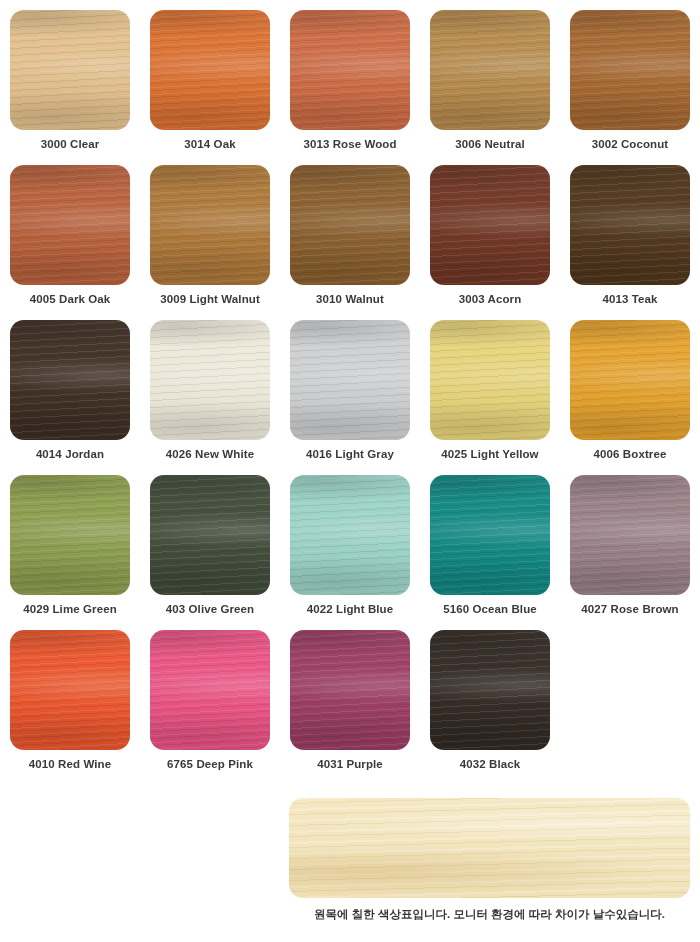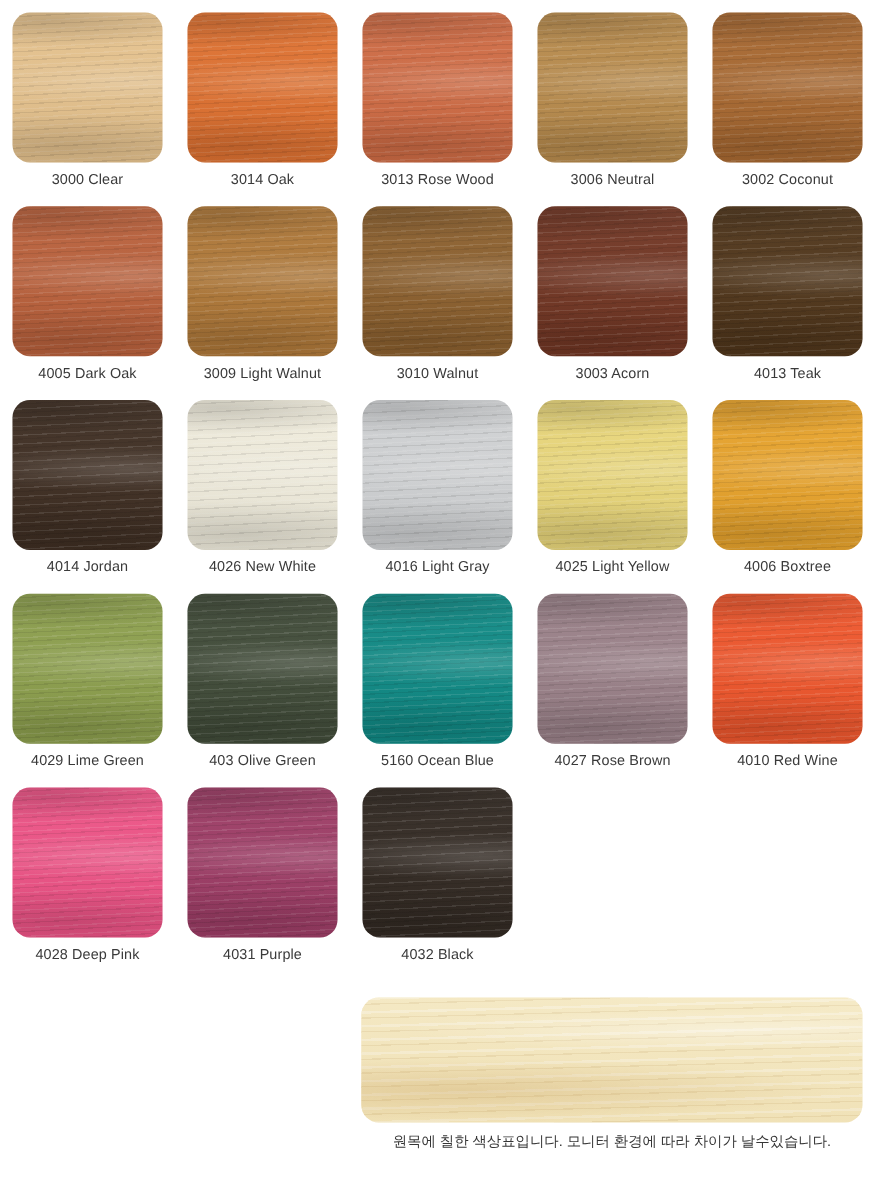--- a/index.html
+++ b/index.html
@@ -6,21 +6,21 @@
   html,body{margin:0;padding:0;}
   body{
     width:700px;height:942px;
     background:#ffffff;
     font-family:"Liberation Sans","DejaVu Sans",sans-serif;
     overflow:hidden;
     position:relative;
   }
   #chart{
     position:relative;
-    width:700px;height:942px;
+    width:700px;height:942px;font-weight:bold;
   }
   .grid{
     position:absolute;
     left:0;top:0;
     width:700px;
     display:grid;
     grid-template-columns:repeat(5,140px);
     grid-template-rows:repeat(6,155px);
     row-gap:0;column-gap:0;
   }
@@ -214,39 +214,43 @@
   <div class="cell">
     <div class="swatch" style="background: rgb(141, 160, 76);"></div>
     <div class="caption">4029 Lime Green</div>
   </div>
 
   <div class="cell">
     <div class="swatch" style="background: rgb(63, 74, 55);"></div>
     <div class="caption">403 Olive Green</div>
   </div>
 
+  <div class="cell">
+    <div class="swatch" style="background: rgb(158, 216, 203);"></div>
+    <div class="caption">4022 Light Blue</div>
+  </div>
 
   <div class="cell">
     <div class="swatch" style="background: rgb(13, 138, 133);"></div>
     <div class="caption">5160 Ocean Blue</div>
   </div>
 
   <div class="cell">
     <div class="swatch" style="background: rgb(155, 129, 137);"></div>
     <div class="caption">4027 Rose Brown</div>
   </div>
 
   <div class="cell">
     <div class="swatch" style="background: rgb(241, 85, 42);"></div>
     <div class="caption">4010 Red Wine</div>
   </div>
 
   <div class="cell">
     <div class="swatch" style="background: rgb(240, 82, 134);"></div>
-    <div class="caption">4028 Deep Pink</div>
+    <div class="caption">6765 Deep Pink</div>
   </div>
 
   <div class="cell">
     <div class="swatch" style="background: rgb(158, 59, 101);"></div>
     <div class="caption">4031 Purple</div>
   </div>
 
   <div class="cell">
     <div class="swatch" style="background: rgb(48, 39, 32);"></div>
     <div class="caption">4032 Black</div>

